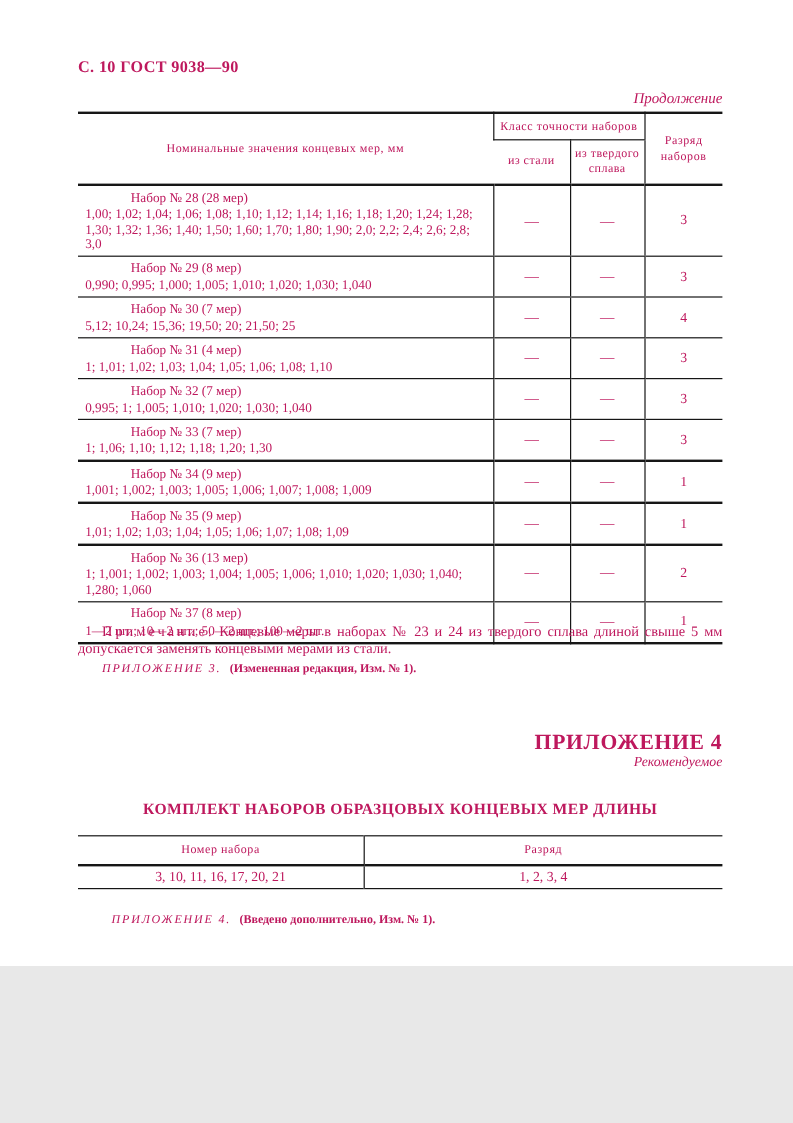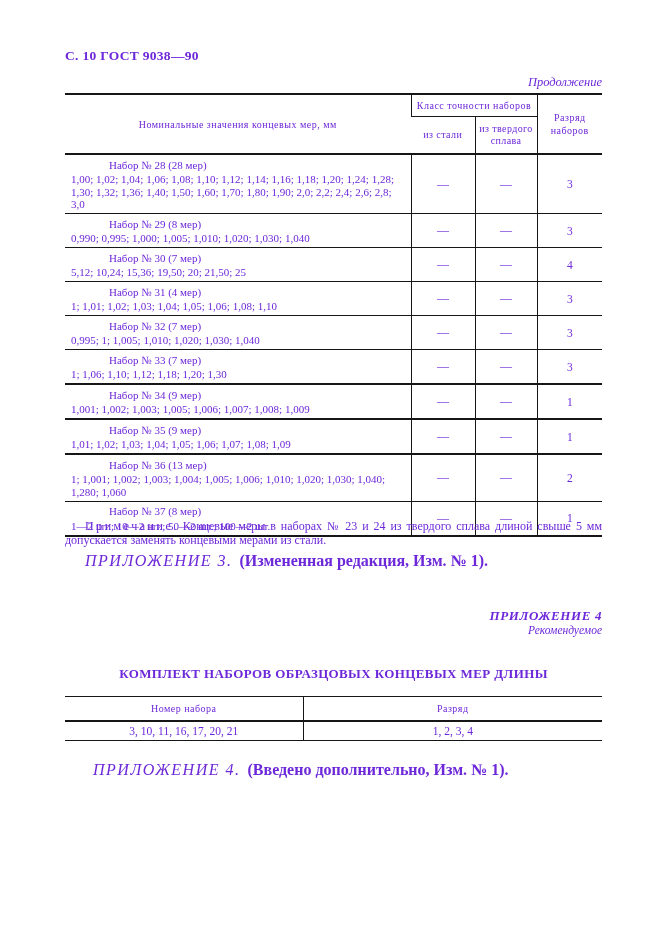--- a/index.html
+++ b/index.html
@@ -1,18 +1,18 @@
 <!DOCTYPE html>
 <html><head>
 <meta charset="utf-8">
 <style>
   html,body{margin:0;padding:0;background:#e8e8e8;}
   .page{
-    position:relative;width:661px;height:936px;margin:0 auto;
-    background:#ffffff;color:#6d28d9;
+    position:relative;width:661px;height:805px;margin:0 auto;
+    background:#ffffff;color:#be185d;
     font-family:"Liberation Serif","DejaVu Serif",serif;
     overflow:hidden;
   }
   
   .doc-header{position:absolute;left:65px;top:48px;font-size:13.5px;font-weight:bold;letter-spacing:.3px;}
   .continuation{position:absolute;right:59px;top:75px;font-size:12.5px;font-style:italic;}
 
   
   table.t1{
     position:absolute;left:65px;top:93px;width:537px;
@@ -36,29 +36,29 @@
   .rvals{font-size:11px;line-height:12.5px;padding:1.5px 6px 2.5px 6px;text-align:left;}
   td.cdash{text-align:center;font-size:12px;}
   td.cnum{text-align:center;font-size:11.5px;}
 
   
   .note{
     position:absolute;left:65px;top:520px;width:537px;
     font-size:12px;line-height:13.5px;text-align:justify;text-indent:20px;
   }
   .note-label{letter-spacing:2.5px;margin-right:4px;margin-top:20px;}
-  .appx-line{position:absolute;font-size:16px;white-space:nowrap;}
+  .appx-line{position:absolute;font-size:10px;white-space:nowrap;}
   .app3{left:85px;top:552px;}
   .app4f{left:93px;top:761px;}
   .appx-it{font-style:italic;letter-spacing:1.5px;margin-right:7px;}
   .appx-bold{font-weight:bold;}
 
   
   .app4h{position:absolute;right:59px;top:608px;text-align:right;}
-  .app4h-1{font-size:13px;font-style:italic;font-weight:bold;letter-spacing:.6px;}
+  .app4h-1{font-size:18px;font-weight:bold;letter-spacing:.6px;}
   .app4h-2{font-size:11.5px;font-style:italic;}
   .sect-title{
     position:absolute;left:65px;top:666px;width:537px;text-align:center;
     font-size:13px;font-weight:bold;letter-spacing:.4px;
   }
 
   
   table.t2{
     position:absolute;left:65px;top:696px;width:537px;
     border-collapse:collapse;table-layout:fixed;

